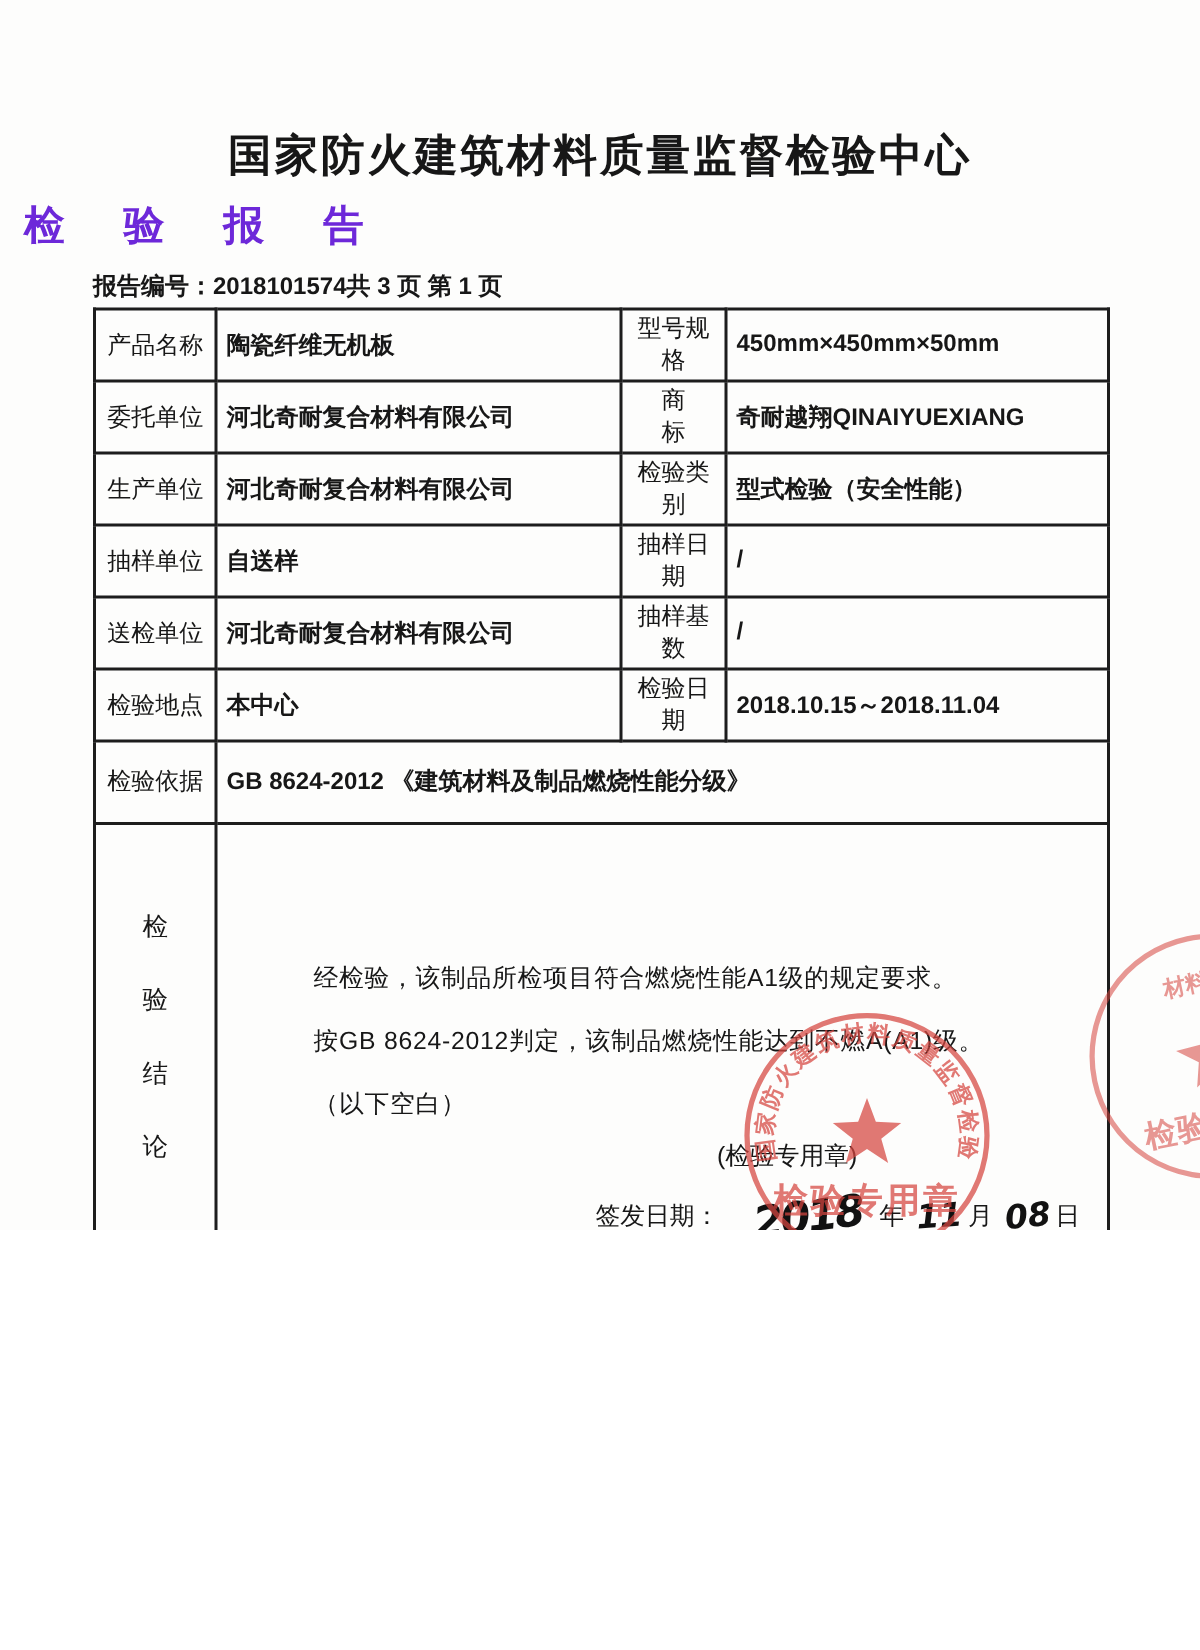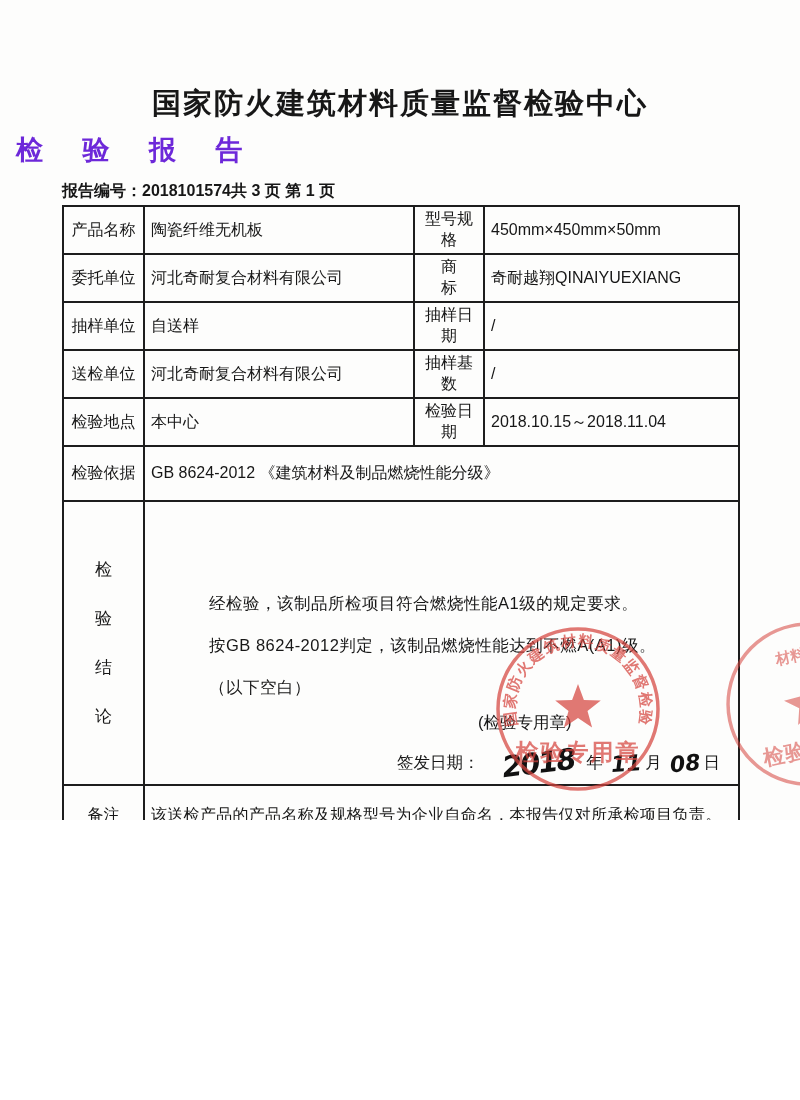--- a/index.html
+++ b/index.html
@@ -24,21 +24,21 @@
   }
   table.main {
     position:absolute; top:205px; left:62px; width:676px;
     border-collapse:collapse; table-layout:fixed;border-radius:15px;
   }
   table.main td {
     border:2px solid #1d1d1d; font-size:16px; color:#171717;
     padding:2px 6px; vertical-align:middle;
   }
   td.lab { text-align:center; padding:2px 2px; }
-  td.val { text-align:left; padding-left:8px; }
+  td.val { text-align:left; padding-left:8px;font-weight:bold; }
   tr.r { height:40px; }
   tr.r-tall { height:52px; }
   tr.r-basis { height:55px; }
   tr.r-items { height:41px; }
   tr.r-concl { height:284px; }
   tr.r-remark { height:60px;margin-left:36px; }
   .concl-label {
     display:flex; flex-direction:column; align-items:center; justify-content:center;
     gap:26px; height:100%; font-size:17px;
   }
@@ -99,20 +99,26 @@
           <td class="lab">型号规格</td>
           <td class="val">450mm×450mm×50mm</td>
         </tr>
     <tr class="r">
           <td class="lab">委托单位</td>
           <td class="val">河北奇耐复合材料有限公司</td>
           <td class="lab">商　　标</td>
           <td class="val">奇耐越翔QINAIYUEXIANG</td>
         </tr>
     <tr class="r">
+          <td class="lab">生产单位</td>
+          <td class="val">河北奇耐复合材料有限公司</td>
+          <td class="lab">检验类别</td>
+          <td class="val">型式检验（安全性能）</td>
+        </tr>
+    <tr class="r">
           <td class="lab">抽样单位</td>
           <td class="val">自送样</td>
           <td class="lab">抽样日期</td>
           <td class="val">/</td>
         </tr>
     <tr class="r">
           <td class="lab">送检单位</td>
           <td class="val">河北奇耐复合材料有限公司</td>
           <td class="lab">抽样基数</td>
           <td class="val">/</td>

